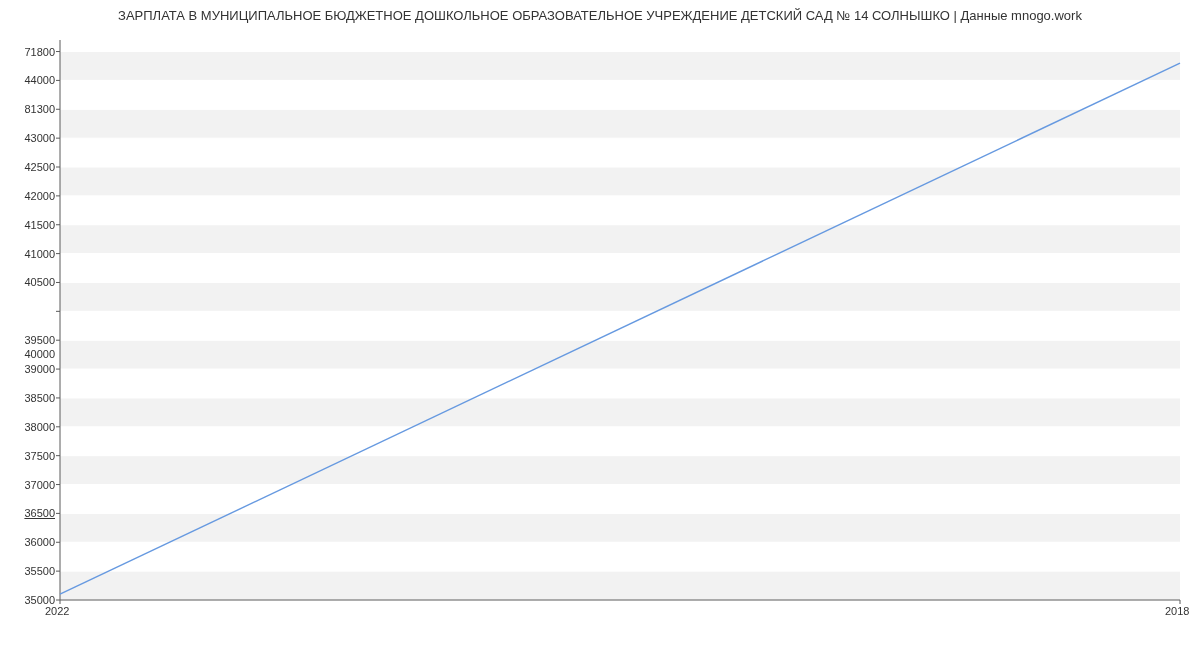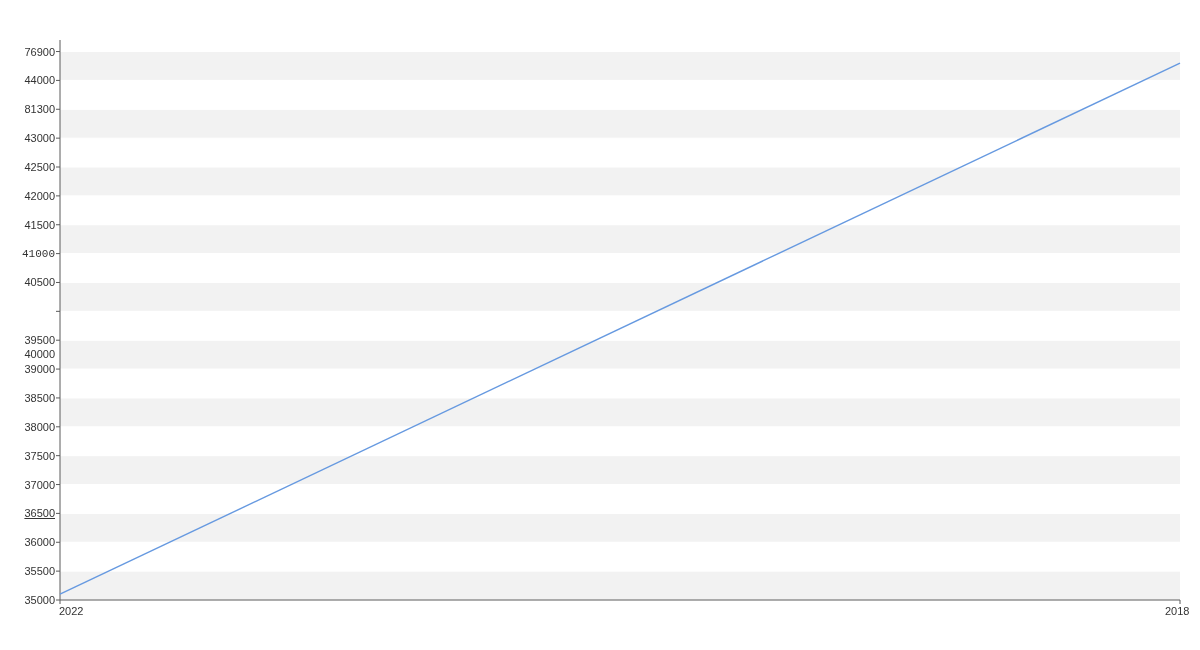--- a/index.html
+++ b/index.html
@@ -44,20 +44,21 @@
     font-size: 11px;
     color: #333;
     text-align: right;
     transform: translateY(-50%);
   }
 </style>
 </head>
 <body>
 
 <div class="chart-container">
+  <div class="chart-title">ЗАРПЛАТА В МУНИЦИПАЛЬНОЕ БЮДЖЕТНОЕ ДОШКОЛЬНОЕ ОБРАЗОВАТЕЛЬНОЕ УЧРЕЖДЕНИЕ ДЕТСКИЙ САД № 14 СОЛНЫШКО | Данные mnogo.work</div>
   <svg class="plot-area" viewBox="0 0 1120 560" preserveAspectRatio="none" overflow="visible">
       <rect x="0" y="531.1340206185567" width="1120" height="28.865979381443253" fill="#f2f2f2"></rect>
       <rect x="0" y="502.2680412371134" width="1120" height="28.865979381443367" fill="#ffffff"></rect>
       <rect x="0" y="473.4020618556701" width="1120" height="28.865979381443253" fill="#f2f2f2"></rect>
       <rect x="0" y="444.5360824742268" width="1120" height="28.86597938144331" fill="#ffffff"></rect>
       <rect x="0" y="415.6701030927835" width="1120" height="28.86597938144331" fill="#f2f2f2"></rect>
       <rect x="0" y="386.8041237113402" width="1120" height="28.86597938144331" fill="#ffffff"></rect>
       <rect x="0" y="357.9381443298969" width="1120" height="28.86597938144331" fill="#f2f2f2"></rect>
       <rect x="0" y="329.07216494845363" width="1120" height="28.865979381443253" fill="#ffffff"></rect>
       <rect x="0" y="300.2061855670103" width="1120" height="28.86597938144331" fill="#f2f2f2"></rect>
@@ -123,23 +124,23 @@
     <div class="y-tick-label" style="top: 542.268px;">36000</div>
     <div class="y-tick-label" style="top: 513.402px; text-decoration: underline;">36500</div>
     <div class="y-tick-label" style="top: 484.536px; text-align: center;">37000</div>
     <div class="y-tick-label" style="top: 455.67px;">37500</div>
     <div class="y-tick-label" style="top: 426.804px;">38000</div>
     <div class="y-tick-label" style="top: 397.938px;">38500</div>
     <div class="y-tick-label" style="top: 369.072px;">39000</div>
     <div class="y-tick-label" style="top: 340.206px;">39500</div>
     <div class="y-tick-label" style="top: 311.34px; margin-top: 43px;">40000</div>
     <div class="y-tick-label" style="top: 282.474px;">40500</div>
-    <div class="y-tick-label" style="top: 253.608px; font-family: Liberation Mono, monospace;">41000</div>
+    <div class="y-tick-label" style="top: 253.608px;">41000</div>
     <div class="y-tick-label" style="top: 224.742px;">41500</div>
     <div class="y-tick-label" style="top: 195.876px;">42000</div>
     <div class="y-tick-label" style="top: 167.01px;">42500</div>
     <div class="y-tick-label" style="top: 138.144px;">43000</div>
     <div class="y-tick-label" style="top: 109.278px;">81300</div>
     <div class="y-tick-label" style="top: 80.4124px;">44000</div>
-    <div class="y-tick-label" style="top: 51.5464px;">76900</div>
-    <div class="x-tick-label" style="left: 45px; margin-left: 14px;">2022</div>
+    <div class="y-tick-label" style="top: 51.5464px;">71800</div>
+    <div class="x-tick-label" style="left: 45px;">2022</div>
     <div class="x-tick-label" style="left: 1165px;">2018</div>
   </div>
 
 </body></html>

